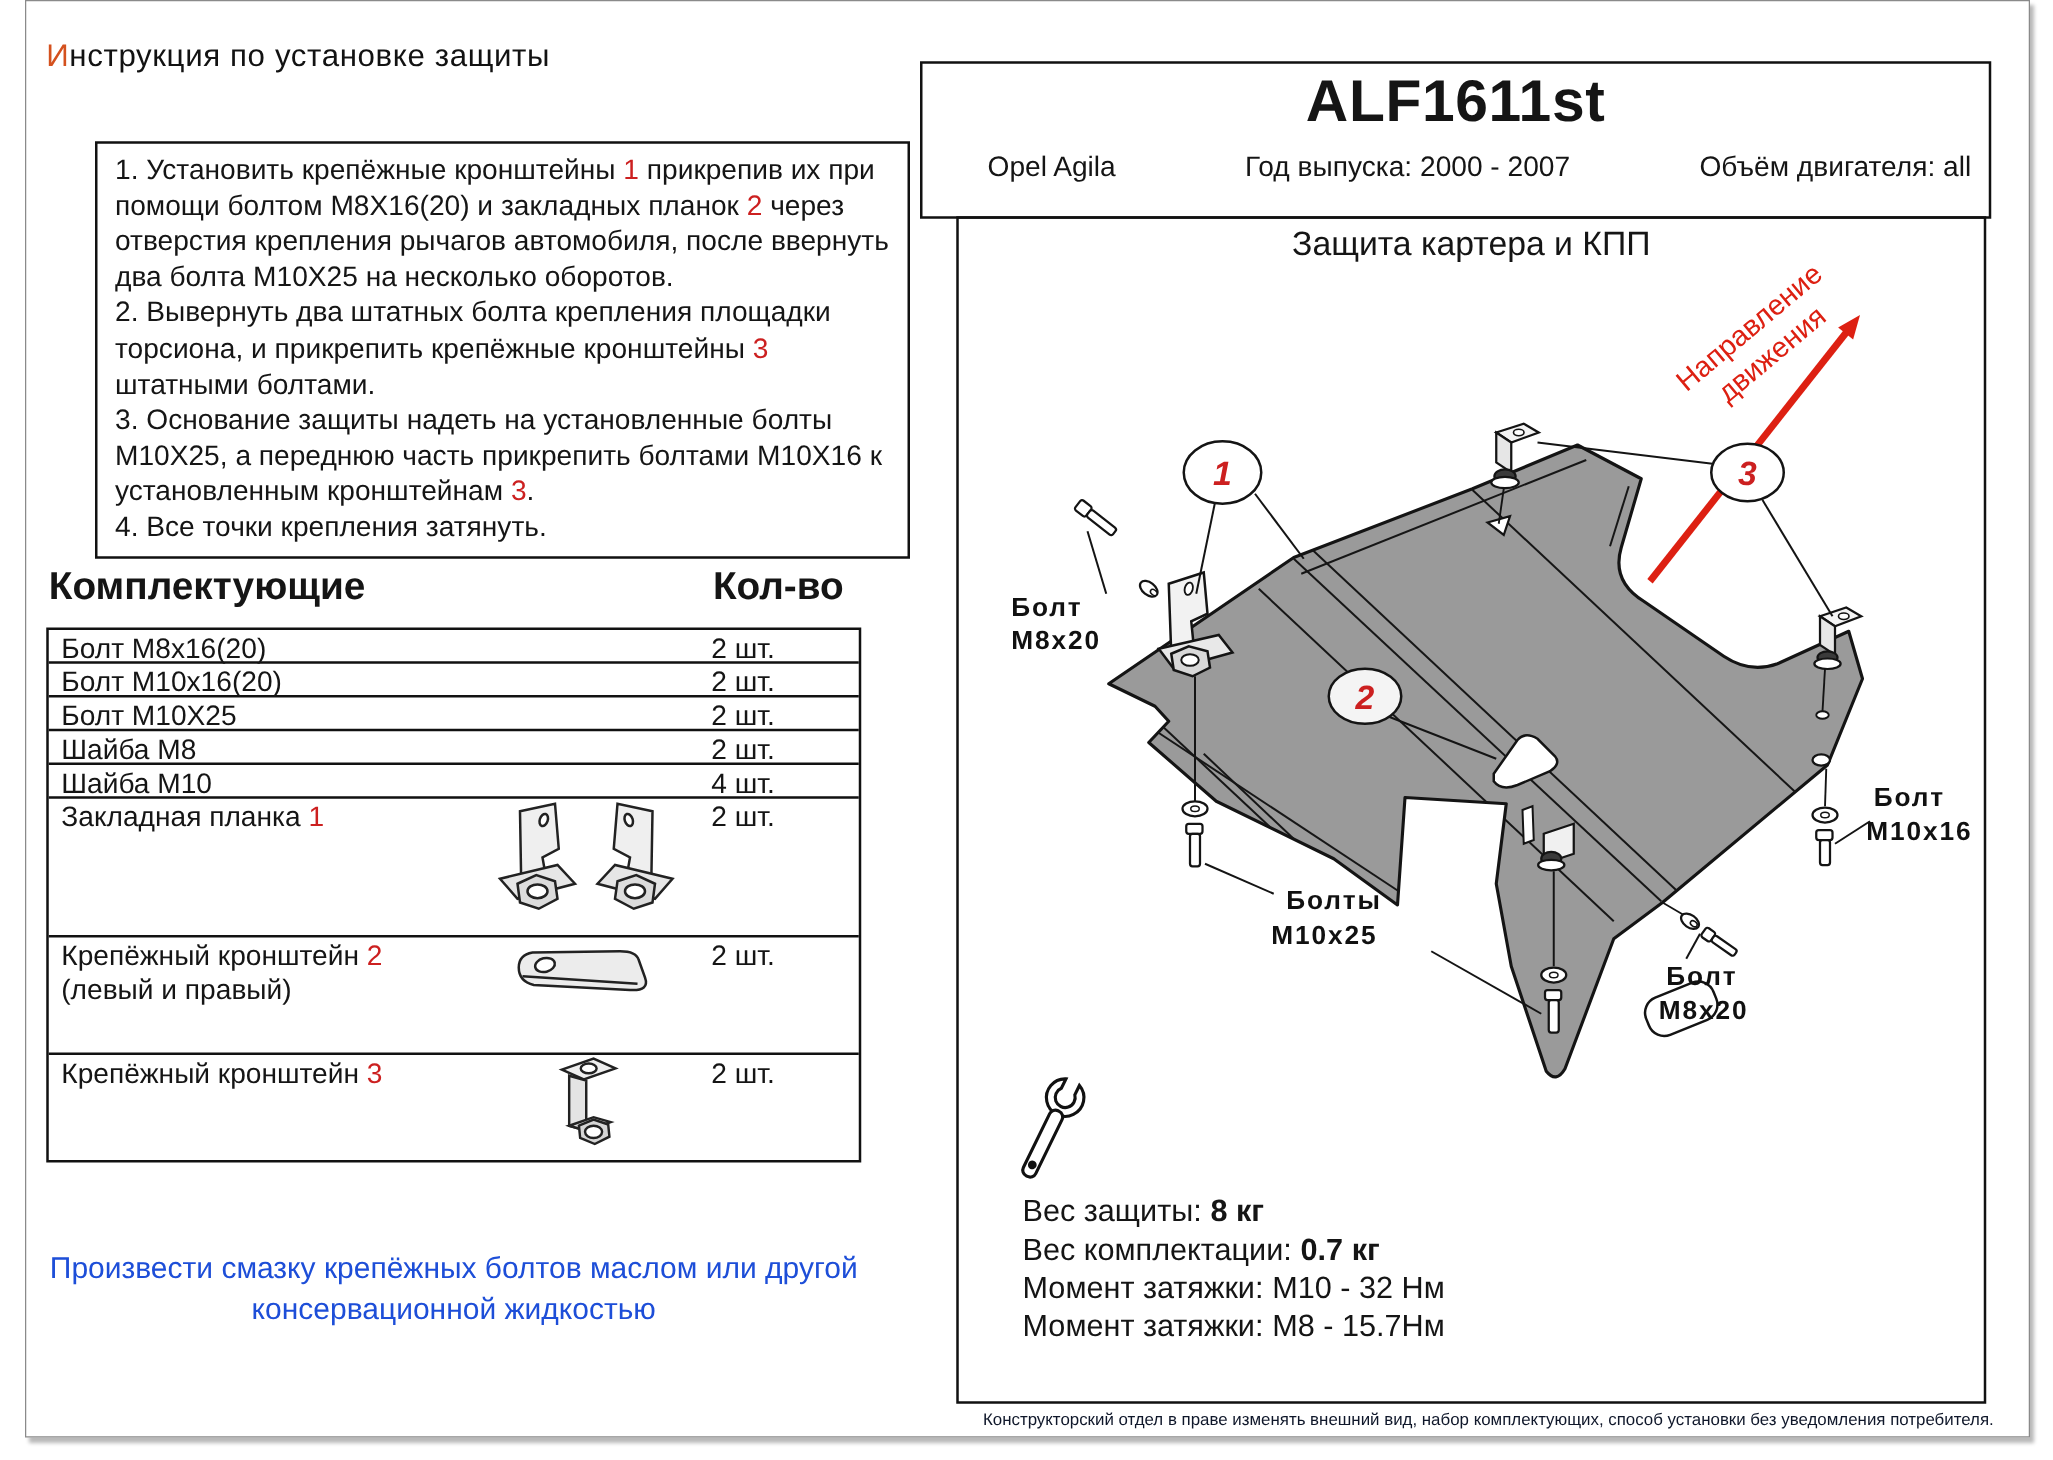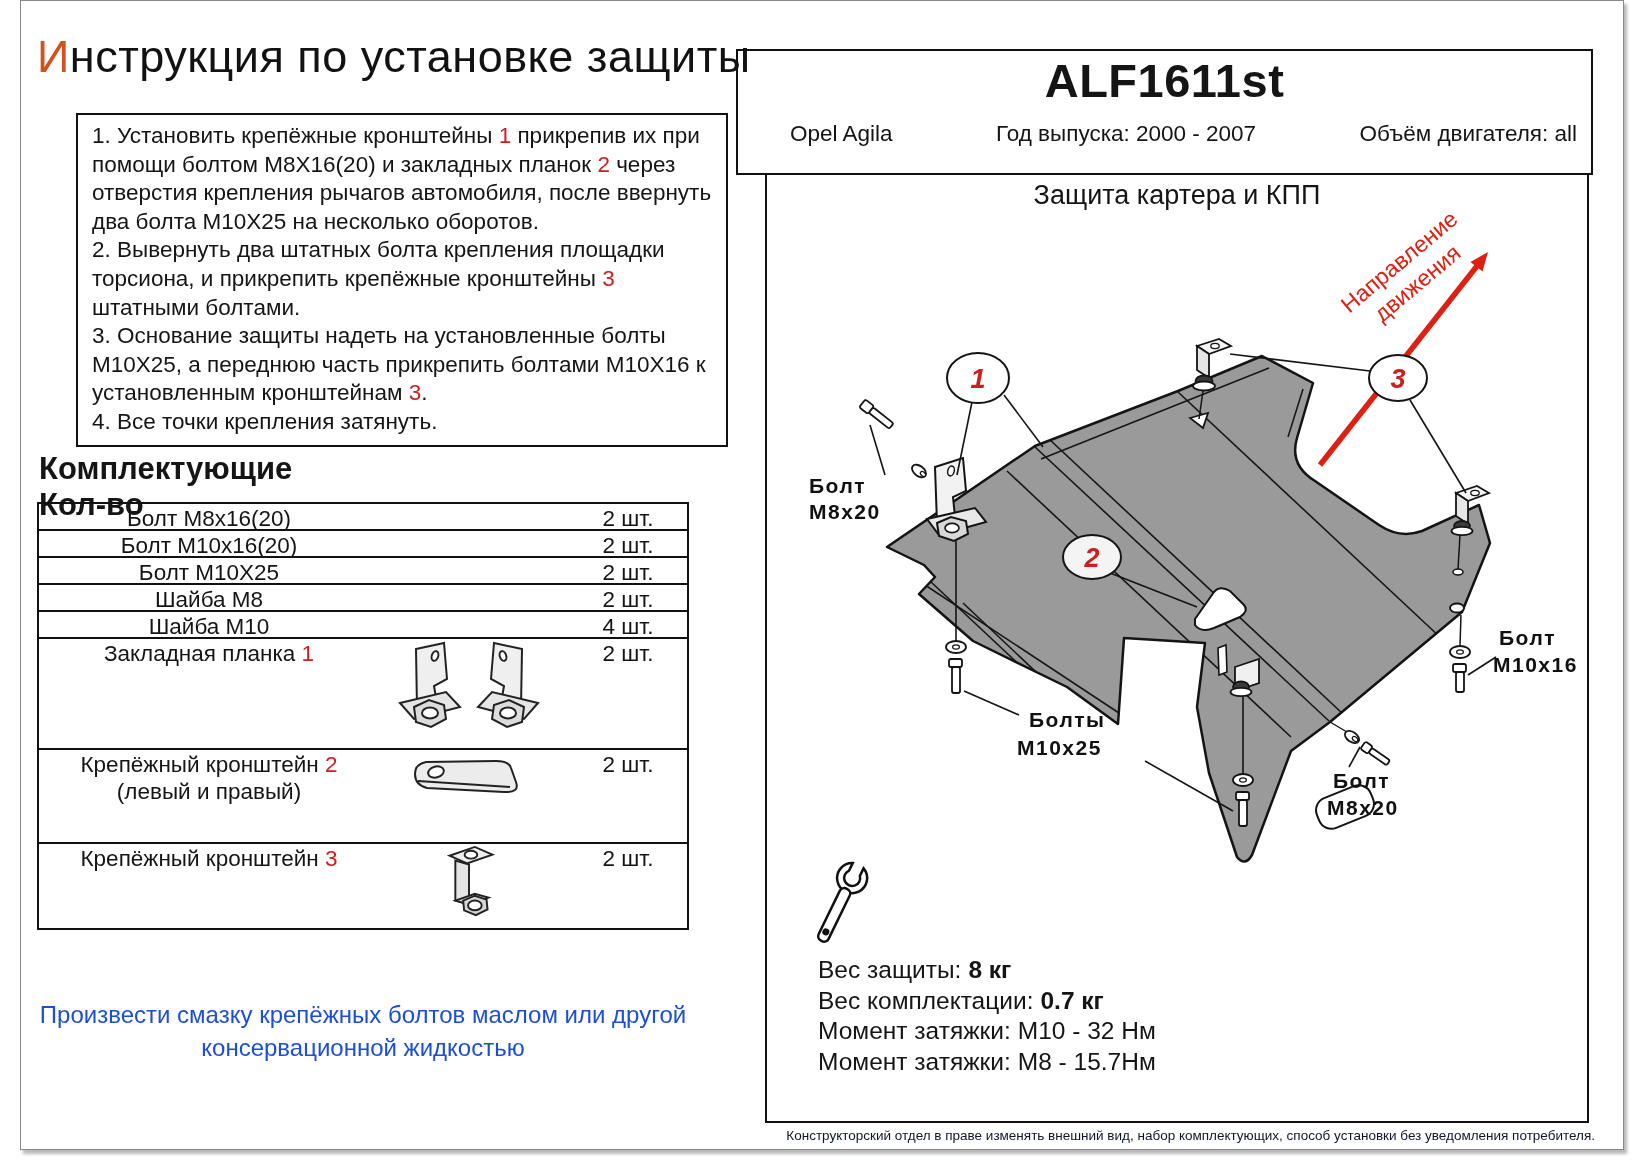--- a/index.html
+++ b/index.html
@@ -1,30 +1,30 @@
 <!DOCTYPE html>
 <html><head>
 <meta charset="utf-8">
 <style>
   html,body{margin:0;padding:0;background:#fff;width:1642px;height:1168px;
     font-family:"Liberation Sans",sans-serif;color:#151515;-webkit-font-smoothing:antialiased;}
   .sheet{position:absolute;left:20px;top:0;width:1604px;height:1150px;background:#fff;
     border:1px solid #8a8a8a;box-shadow:3px 4px 3px rgba(0,0,0,.28);box-sizing:border-box;}
   .abs{position:absolute;}
   
-  .page-title{left:16px;top:30px;font-size:45px;letter-spacing:.5px;color:#121212;white-space:nowrap;}
+  .page-title{left:16px;top:30px;font-size:25px;letter-spacing:.5px;color:#121212;white-space:nowrap;}
   .page-title .first{color:#d4511e;}
   .instr-box{left:16px;top:112px;width:652px;height:334px;border:2px solid #111;box-sizing:border-box;
     padding:7px 12px 0 14px;font-size:22.5px;line-height:28.6px;margin-left:39px;}
   .instr-box p{margin:0;}
   .rd{color:#cc2020;}
   .parts-head{left:16px;top:450px;width:652px;display:flex;justify-content:space-between;
-    font-size:31px;font-weight:bold;box-sizing:border-box;padding:0 14px 0 2px;flex-direction:column;}
+    font-size:31px;font-weight:bold;box-sizing:border-box;padding:0 14px 0 2px;}
   .parts-table{left:16px;top:501px;width:652px;border:2px solid #111;border-bottom:2px solid #111;box-sizing:border-box;}
-  .prow{display:flex;border-bottom:2px solid #111;box-sizing:border-box;align-items:flex-start;text-align:center;}
+  .prow{display:flex;border-bottom:2px solid #111;box-sizing:border-box;align-items:flex-start;}
   .prow:last-child{border-bottom:none;}
   .prow .nm{font-size:22.5px;padding:1px 0 1px 10px;width:330px;box-sizing:border-box;line-height:27px;}
   .prow .ic{flex:1;display:flex;justify-content:center;align-items:center;}
   .prow .qt{width:118px;font-size:22.5px;padding:1px 0;line-height:27px;}
   .h28{height:27px;} .h112{height:111px;} .h95{height:94px;} .h73{height:84px;}
   .warning{left:16px;top:997px;width:652px;text-align:center;color:#1d4ed8;
     font-size:24px;line-height:33px;}
   
   .hdr-box{left:715px;top:48px;width:857px;height:126px;border:2px solid #111;box-sizing:border-box;}
   .hdr-code{position:absolute;left:0;top:2px;width:100%;text-align:center;font-size:47px;font-weight:bold;letter-spacing:.5px;}

